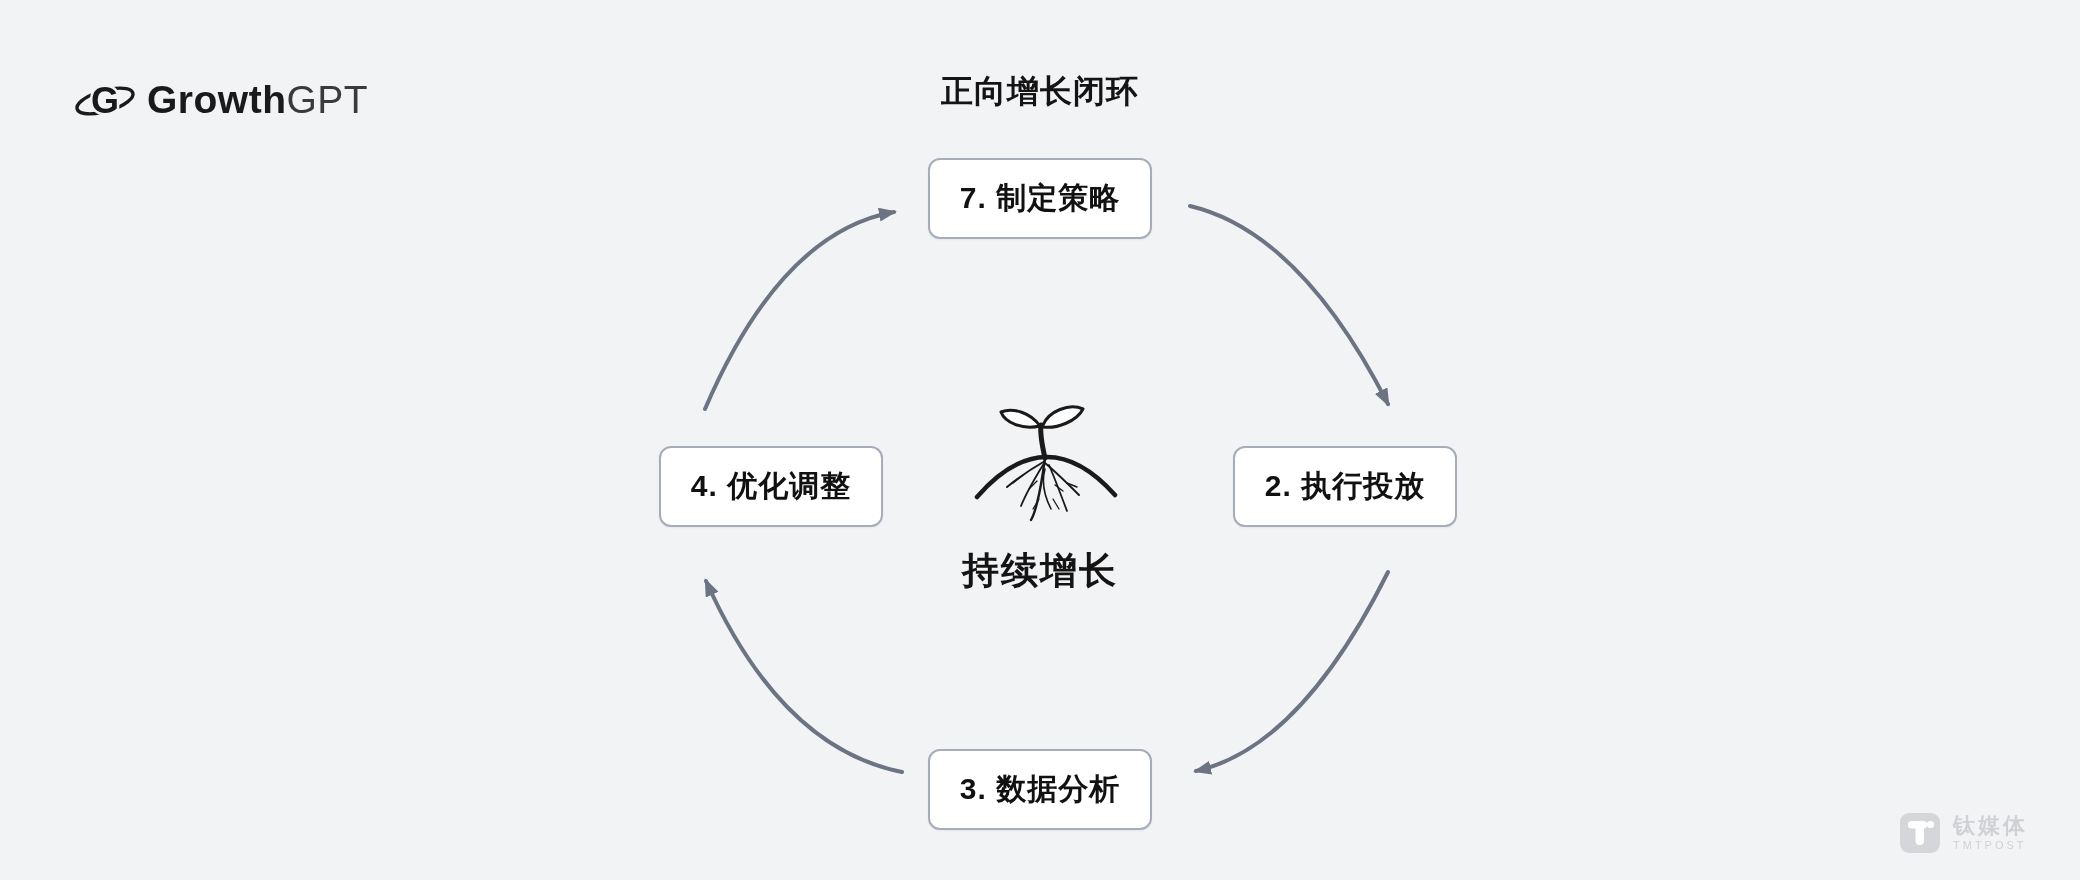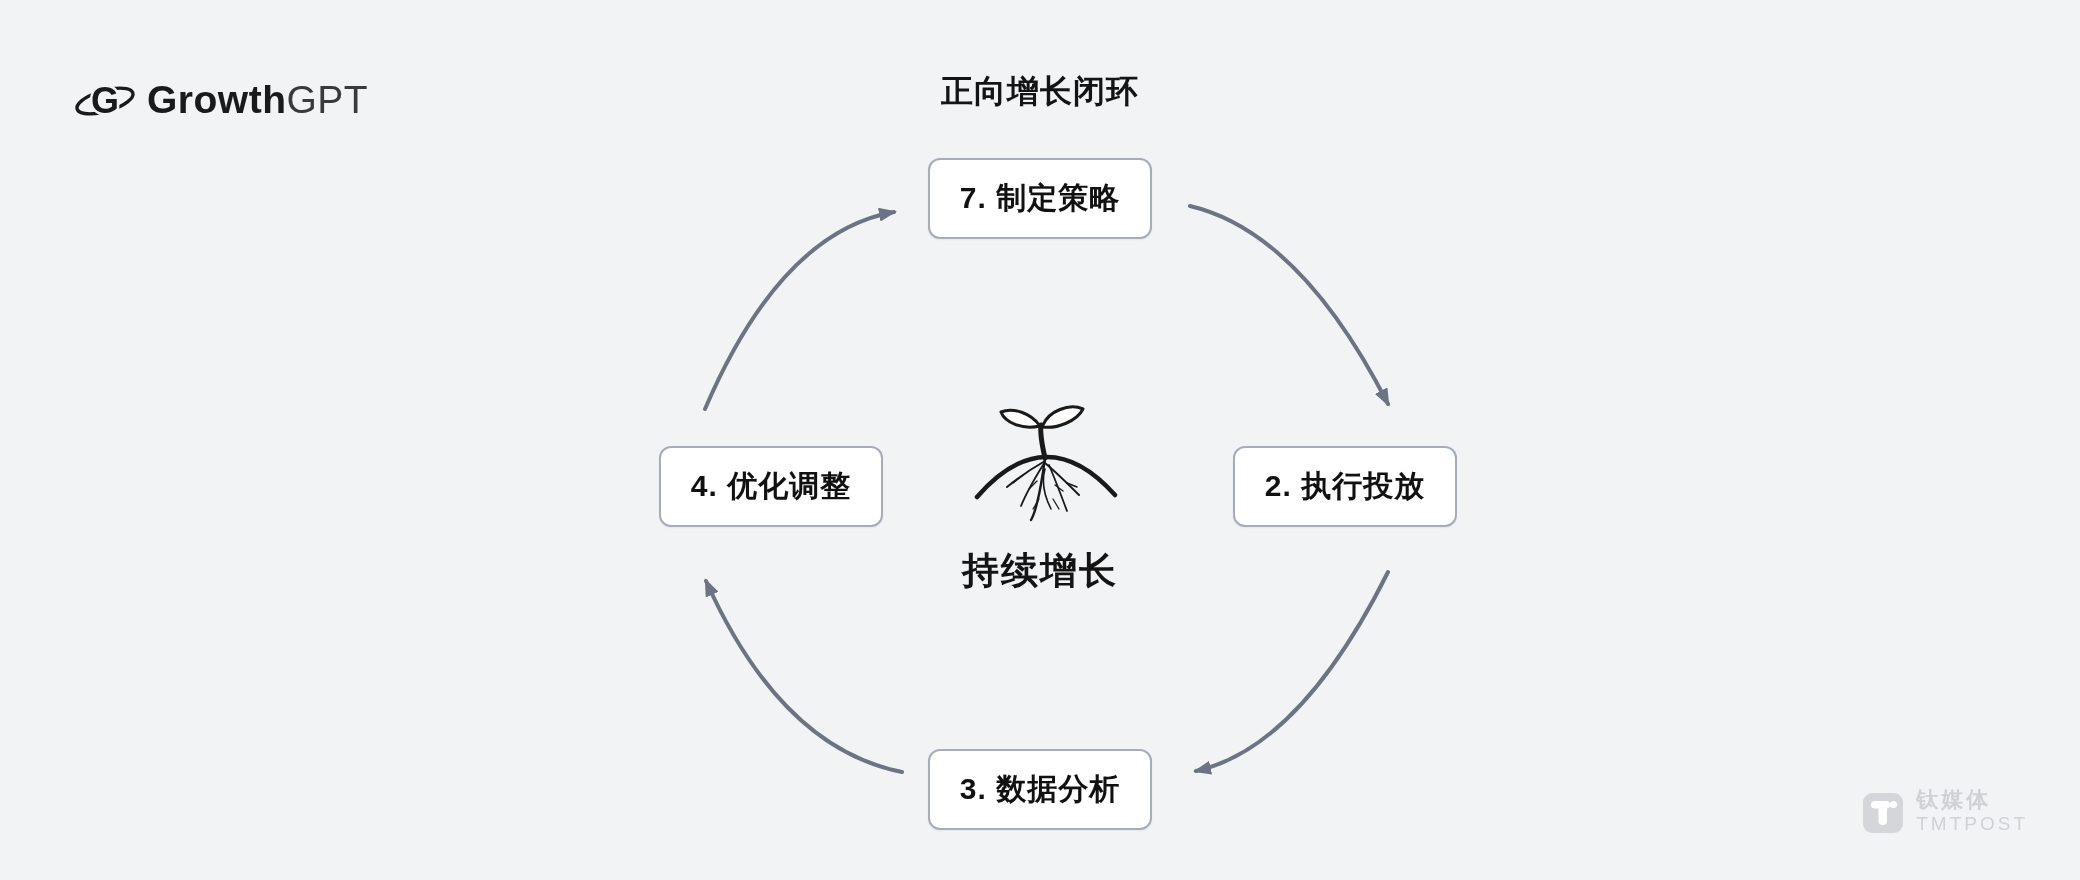--- a/index.html
+++ b/index.html
@@ -31,24 +31,24 @@
   .step-2{left:1233px;top:446px;}
   .step-3{left:928px;top:733px;margin-top:16px;}
   .step-4{left:618px;top:446px;margin-left:41px;}
 
   
   .sprout{position:absolute;left:971px;top:403px;}
   .center-caption{position:absolute;left:0;top:546px;width:2080px;text-align:center;
                   font-size:37px;font-weight:700;color:#141414;letter-spacing:2px;font-family:Liberation Serif, serif;}
 
   
-  .watermark{position:absolute;right:52px;bottom:43px;display:flex;align-items:center;gap:12px;opacity:.95;}
+  .watermark{position:absolute;right:52px;bottom:26px;display:flex;align-items:center;gap:12px;opacity:.95;}
   .wm-texts{display:flex;flex-direction:column;justify-content:center;}
   .wm-cn{font-size:22px;font-weight:600;color:var(--watermark,#cfd0d4);letter-spacing:3px;line-height:1.1;}
-  .wm-en{font-size:19px;font-weight:500;color:var(--watermark,#cfd0d4);letter-spacing:3px;line-height:1.3;}
+  .wm-en{font-size:11px;font-weight:500;color:var(--watermark,#cfd0d4);letter-spacing:3px;line-height:1.3;}
 </style>
 </head>
 <body>
 
 <div class="stage">
 
   <div class="brand">
     <svg width="64" height="48" viewBox="0 0 64 48">
       <ellipse cx="32" cy="25" rx="29" ry="10.5" fill="none" stroke="#1a1a1a" stroke-width="3.4" stroke-linecap="round" stroke-dasharray="30 10 52 16" transform="rotate(-16 32 25)"></ellipse>
       <text x="32" y="37" text-anchor="middle" font-size="36" font-weight="700" font-family="Liberation Sans, DejaVu Sans, sans-serif" fill="#1a1a1a" stroke="#f2f3f5" stroke-width="5" style="paint-order:stroke;">G</text>

